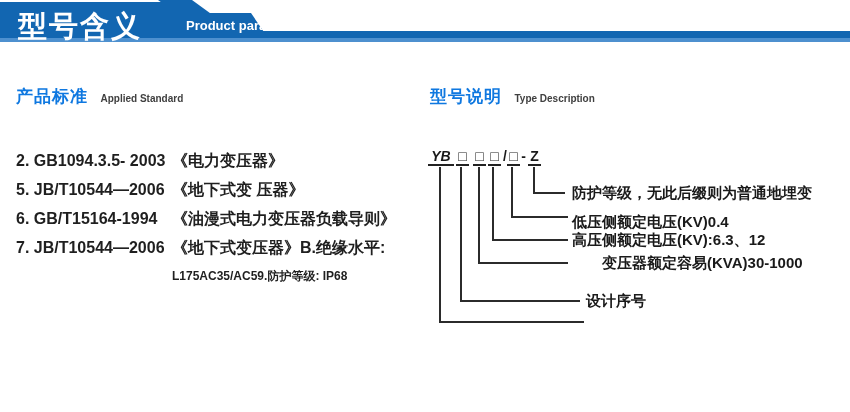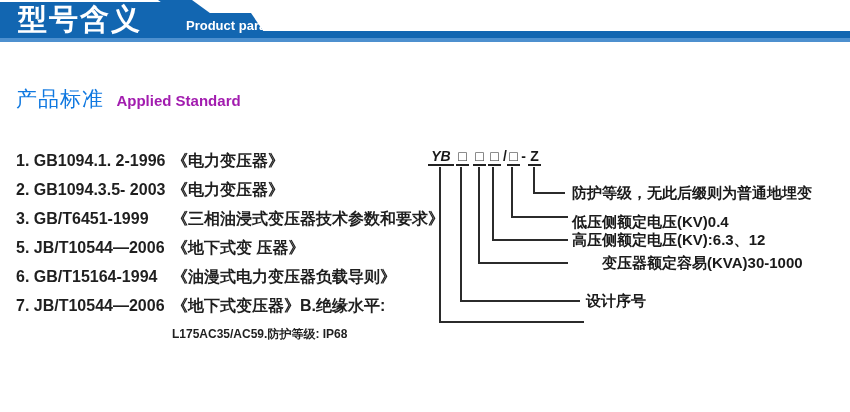--- a/index.html
+++ b/index.html
@@ -3,30 +3,30 @@
 <meta charset="utf-8">
 <style>
   html,body{margin:0;padding:0;background:#fff;}
   .page{
     position:relative;width:850px;height:412px;background:#ffffff;overflow:hidden;
     font-family:"Liberation Sans","DejaVu Sans",sans-serif;color:#1f1f1f;
   }
   
   .banner{position:absolute;left:0;top:0;width:850px;height:48px;}
   .banner-title-cn{
-    position:absolute;left:18px;top:1px;width:162px;height:36px;line-height:36px;
+    position:absolute;left:18px;top:8px;width:162px;height:36px;line-height:36px;
     font-size:29px;font-weight:700;color:#ffffff;letter-spacing:2px;white-space:nowrap;
   }
   .banner-title-en{
     position:absolute;left:186px;top:18px;font-size:13px;font-weight:700;color:#ffffff;white-space:nowrap;
   }
   
   .sec-head{position:absolute;top:85px;white-space:nowrap;}
-  .sec-head .cn{font-size:21px;font-weight:400;color:#0f78e0;letter-spacing:1px;}
-  .sec-head .en{font-size:15px;font-weight:600;color:#a21caf;margin-left:8px;margin-top:12px;}
+  .sec-head .cn{font-size:17px;font-weight:700;color:#0f78e0;letter-spacing:1px;}
+  .sec-head .en{font-size:10px;font-weight:600;color:#404040;margin-left:8px;margin-top:12px;}
   .sec-head-left{left:16px;}
   .sec-head-right{left:430px;}
   
   .std-list{position:absolute;left:16px;top:146px;}
   .std-row{height:29px;line-height:29px;white-space:nowrap;font-size:16px;font-weight:600;color:#1f1f1f;}
   .std-code{display:inline-block;min-width:156px;}
   .std-cont{height:29px;line-height:29px;white-space:nowrap;font-size:12px;font-weight:600;color:#1f1f1f;margin-left:156px;}
   
   .code-seg{
     position:absolute;top:148px;height:16px;line-height:16px;text-align:center;
@@ -67,40 +67,38 @@
     <div class="banner-title-en">Product parameters</div>
   </div>
 
   <div class="sec-head sec-head-left">
     <span class="cn">产品标准</span>
     <span class="en">Applied Standard</span>
   </div>
 
   <div class="std-list">
     <div class="std-row">
-      <span class="std-code">1. GB1094.1. 2-1996</span><span class="std-title">《电力变压器》</span>
-    </div>
-    <div class="std-row">
       <span class="std-code">2. GB1094.3.5- 2003</span><span class="std-title">《电力变压器》</span>
-    </div>
-    <div class="std-row">
-      <span class="std-code">3. GB/T6451-1999</span><span class="std-title">《三相油浸式变压器技术参数和要求》</span>
     </div>
     <div class="std-row">
       <span class="std-code">5. JB/T10544—2006</span><span class="std-title">《地下式变 压器》</span>
     </div>
     <div class="std-row">
       <span class="std-code">6. GB/T15164-1994</span><span class="std-title">《油漫式电力变压器负载导则》</span>
     </div>
     <div class="std-row">
       <span class="std-code">7. JB/T10544—2006</span><span class="std-title">《地下式变压器》B.绝缘水平:</span>
     </div>
     <div class="std-cont">L175AC35/AC59.防护等级: IP68</div>
   </div>
 
+  <div class="sec-head sec-head-right">
+    <span class="cn">型号说明</span>
+    <span class="en">Type Description</span>
+  </div>
 
   <span class="code-seg seg-yb">YB</span>
   <span class="code-seg seg-b1">□</span>
   <span class="code-seg seg-b2">□</span>
   <span class="code-seg seg-b3">□</span>
   <span class="code-seg nl seg-slash">/</span>
   <span class="code-seg seg-b4">□</span>
   <span class="code-seg nl seg-dash">-</span>
   <span class="code-seg seg-z">Z</span>
 

